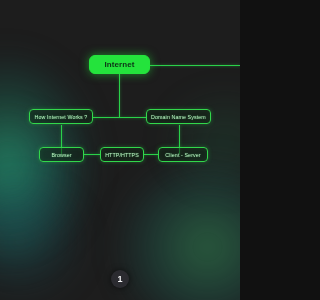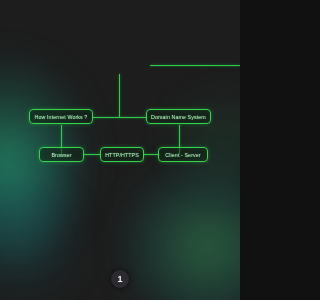--- a/index.html
+++ b/index.html
@@ -154,20 +154,23 @@
     <div class="edge h" style="left:93px; top:117px; width:54px;"></div>
 
     <div class="edge v" style="left:61px; top:125px; height:29px;"></div>
 
     <div class="edge v" style="left:179px; top:125px; height:29px;"></div>
 
     <div class="edge h" style="left:84px; top:154px; width:16px;"></div>
 
     <div class="edge h" style="left:144px; top:154px; width:14px;"></div>
 
+    <div class="node root" style="left:89px; top:55px; width:61px; height:19px; font-size:8px;">
+      <span>Internet</span>
+    </div>
 
     <div class="node" style="left:29px; top:109px; width:64px; height:15px; font-size:5.3px;">
       <span>How Internet Works ?</span>
     </div>
 
     <div class="node" style="left:146px; top:109px; width:65px; height:15px; font-size:5.3px;">
       <span>Domain Name System</span>
     </div>
 
     <div class="node" style="left:39px; top:147px; width:45px; height:15px; font-size:5.3px;">

